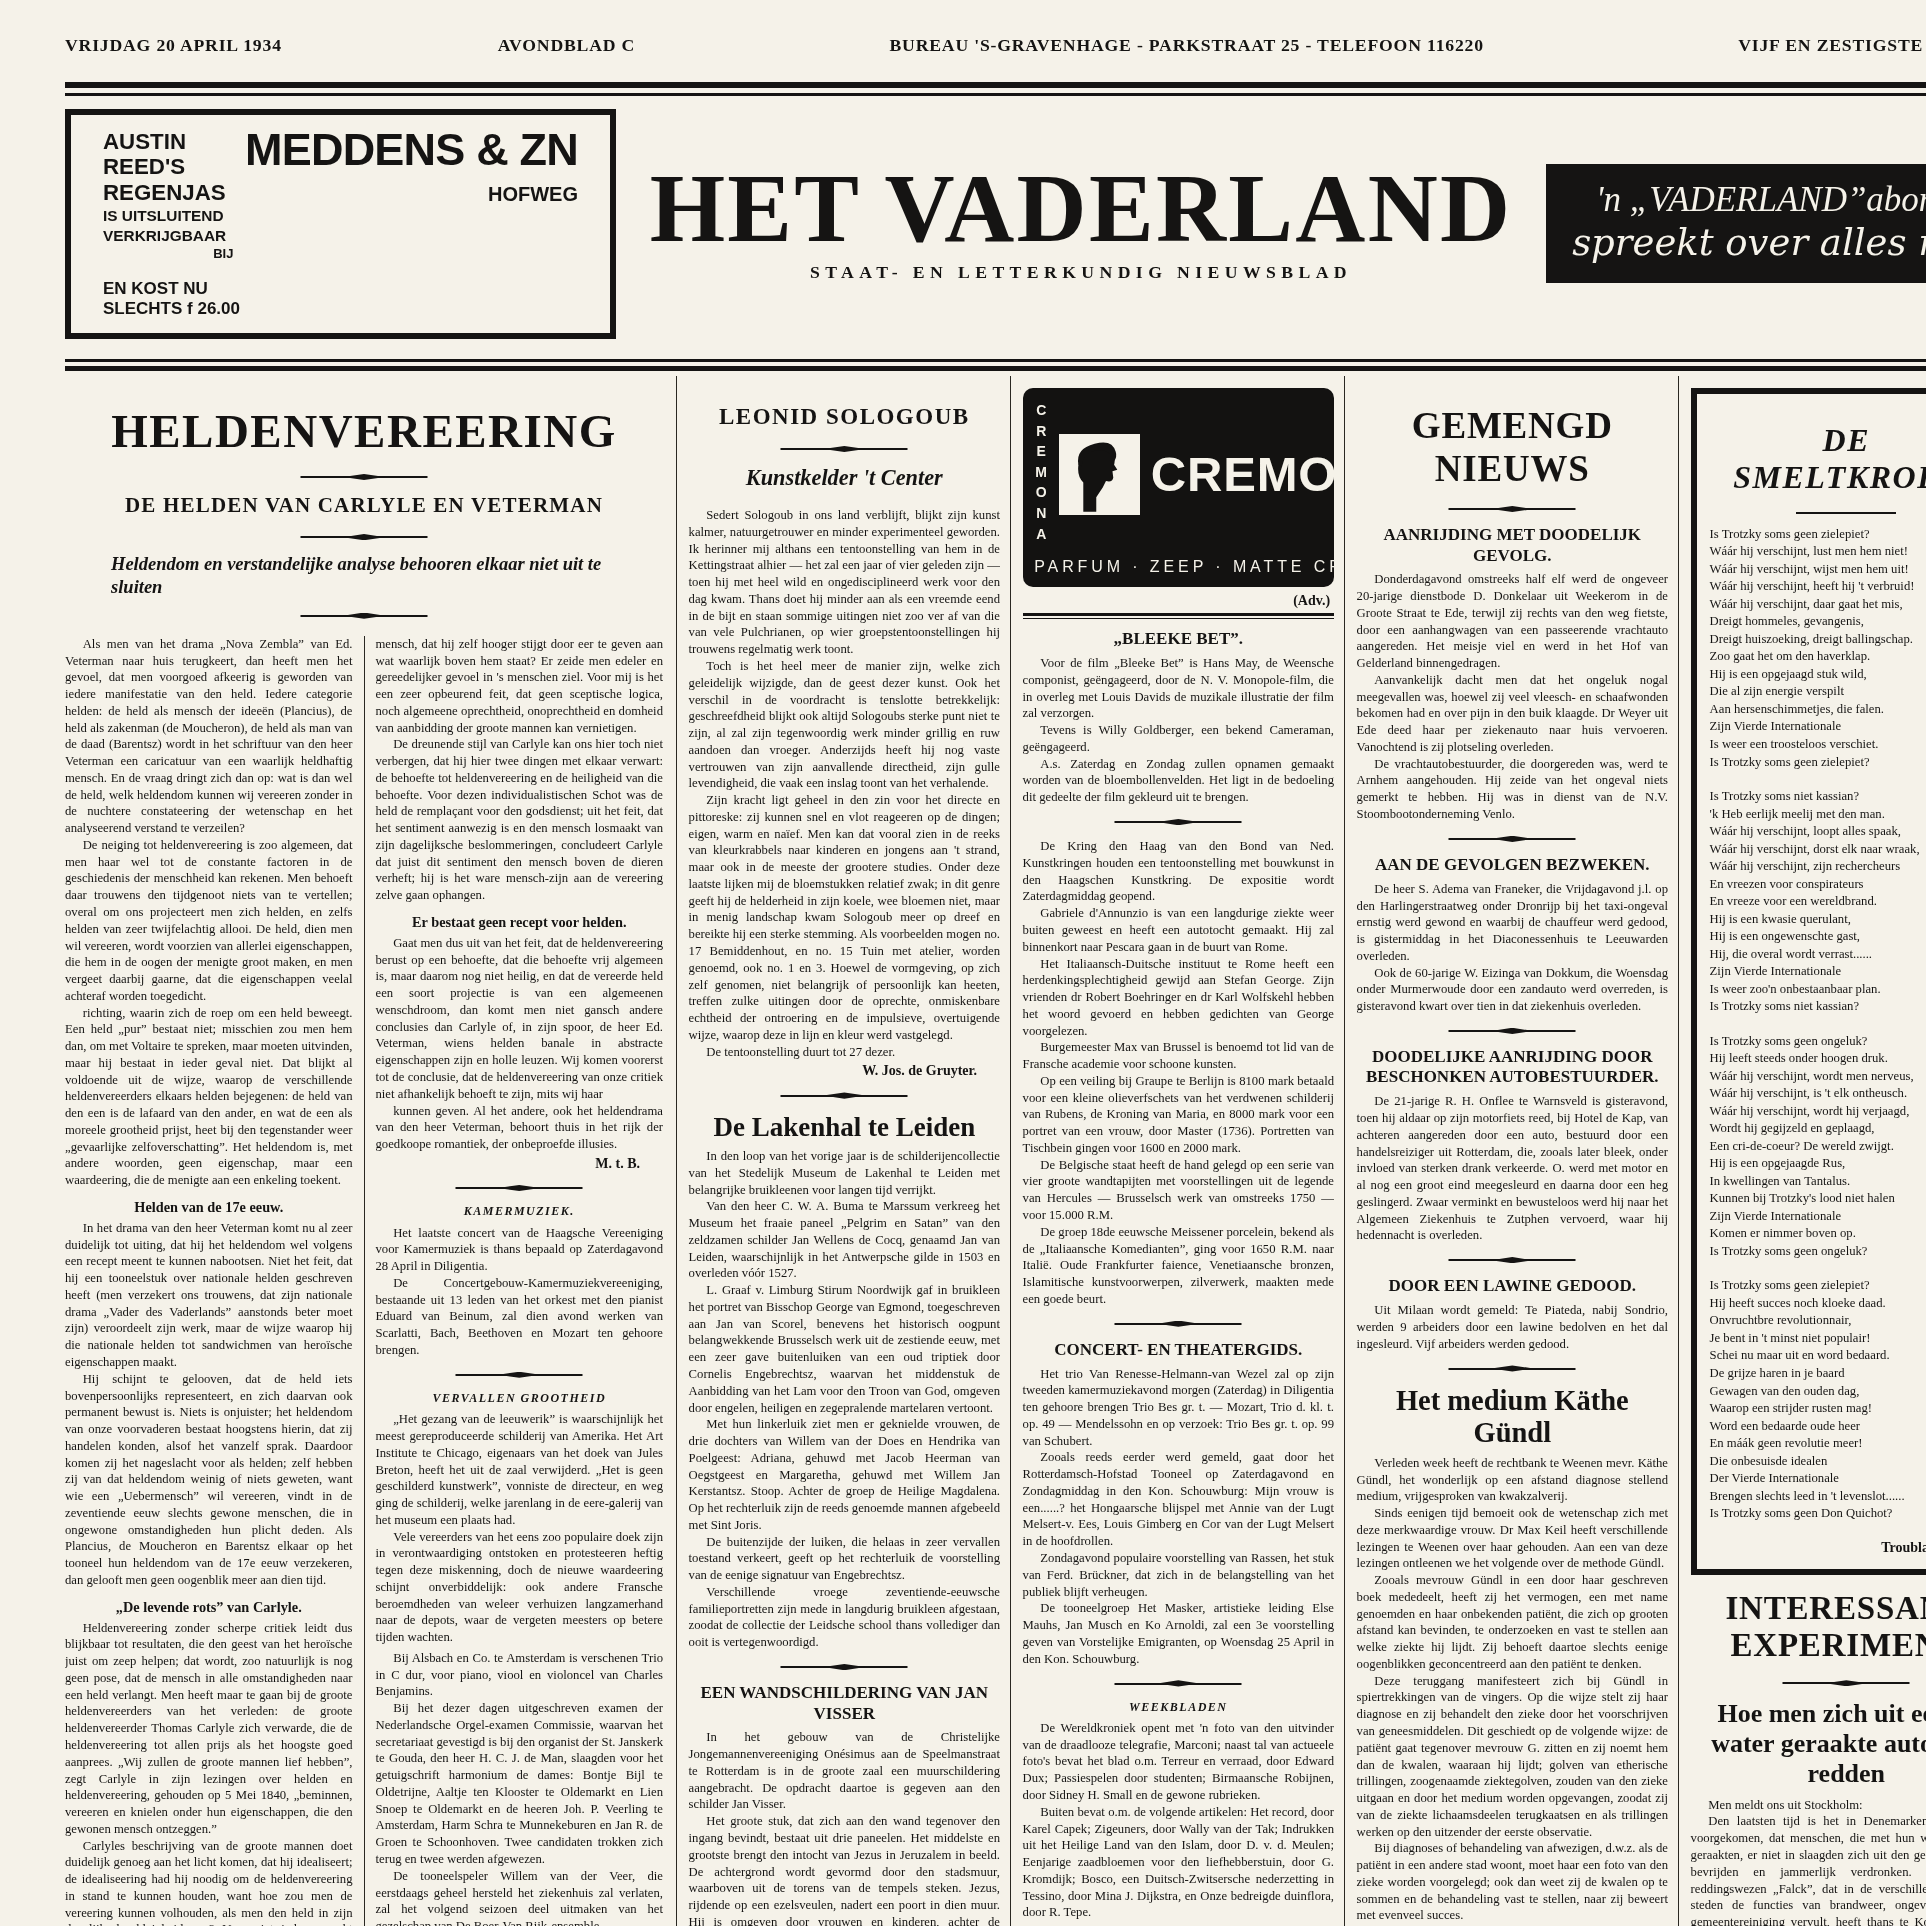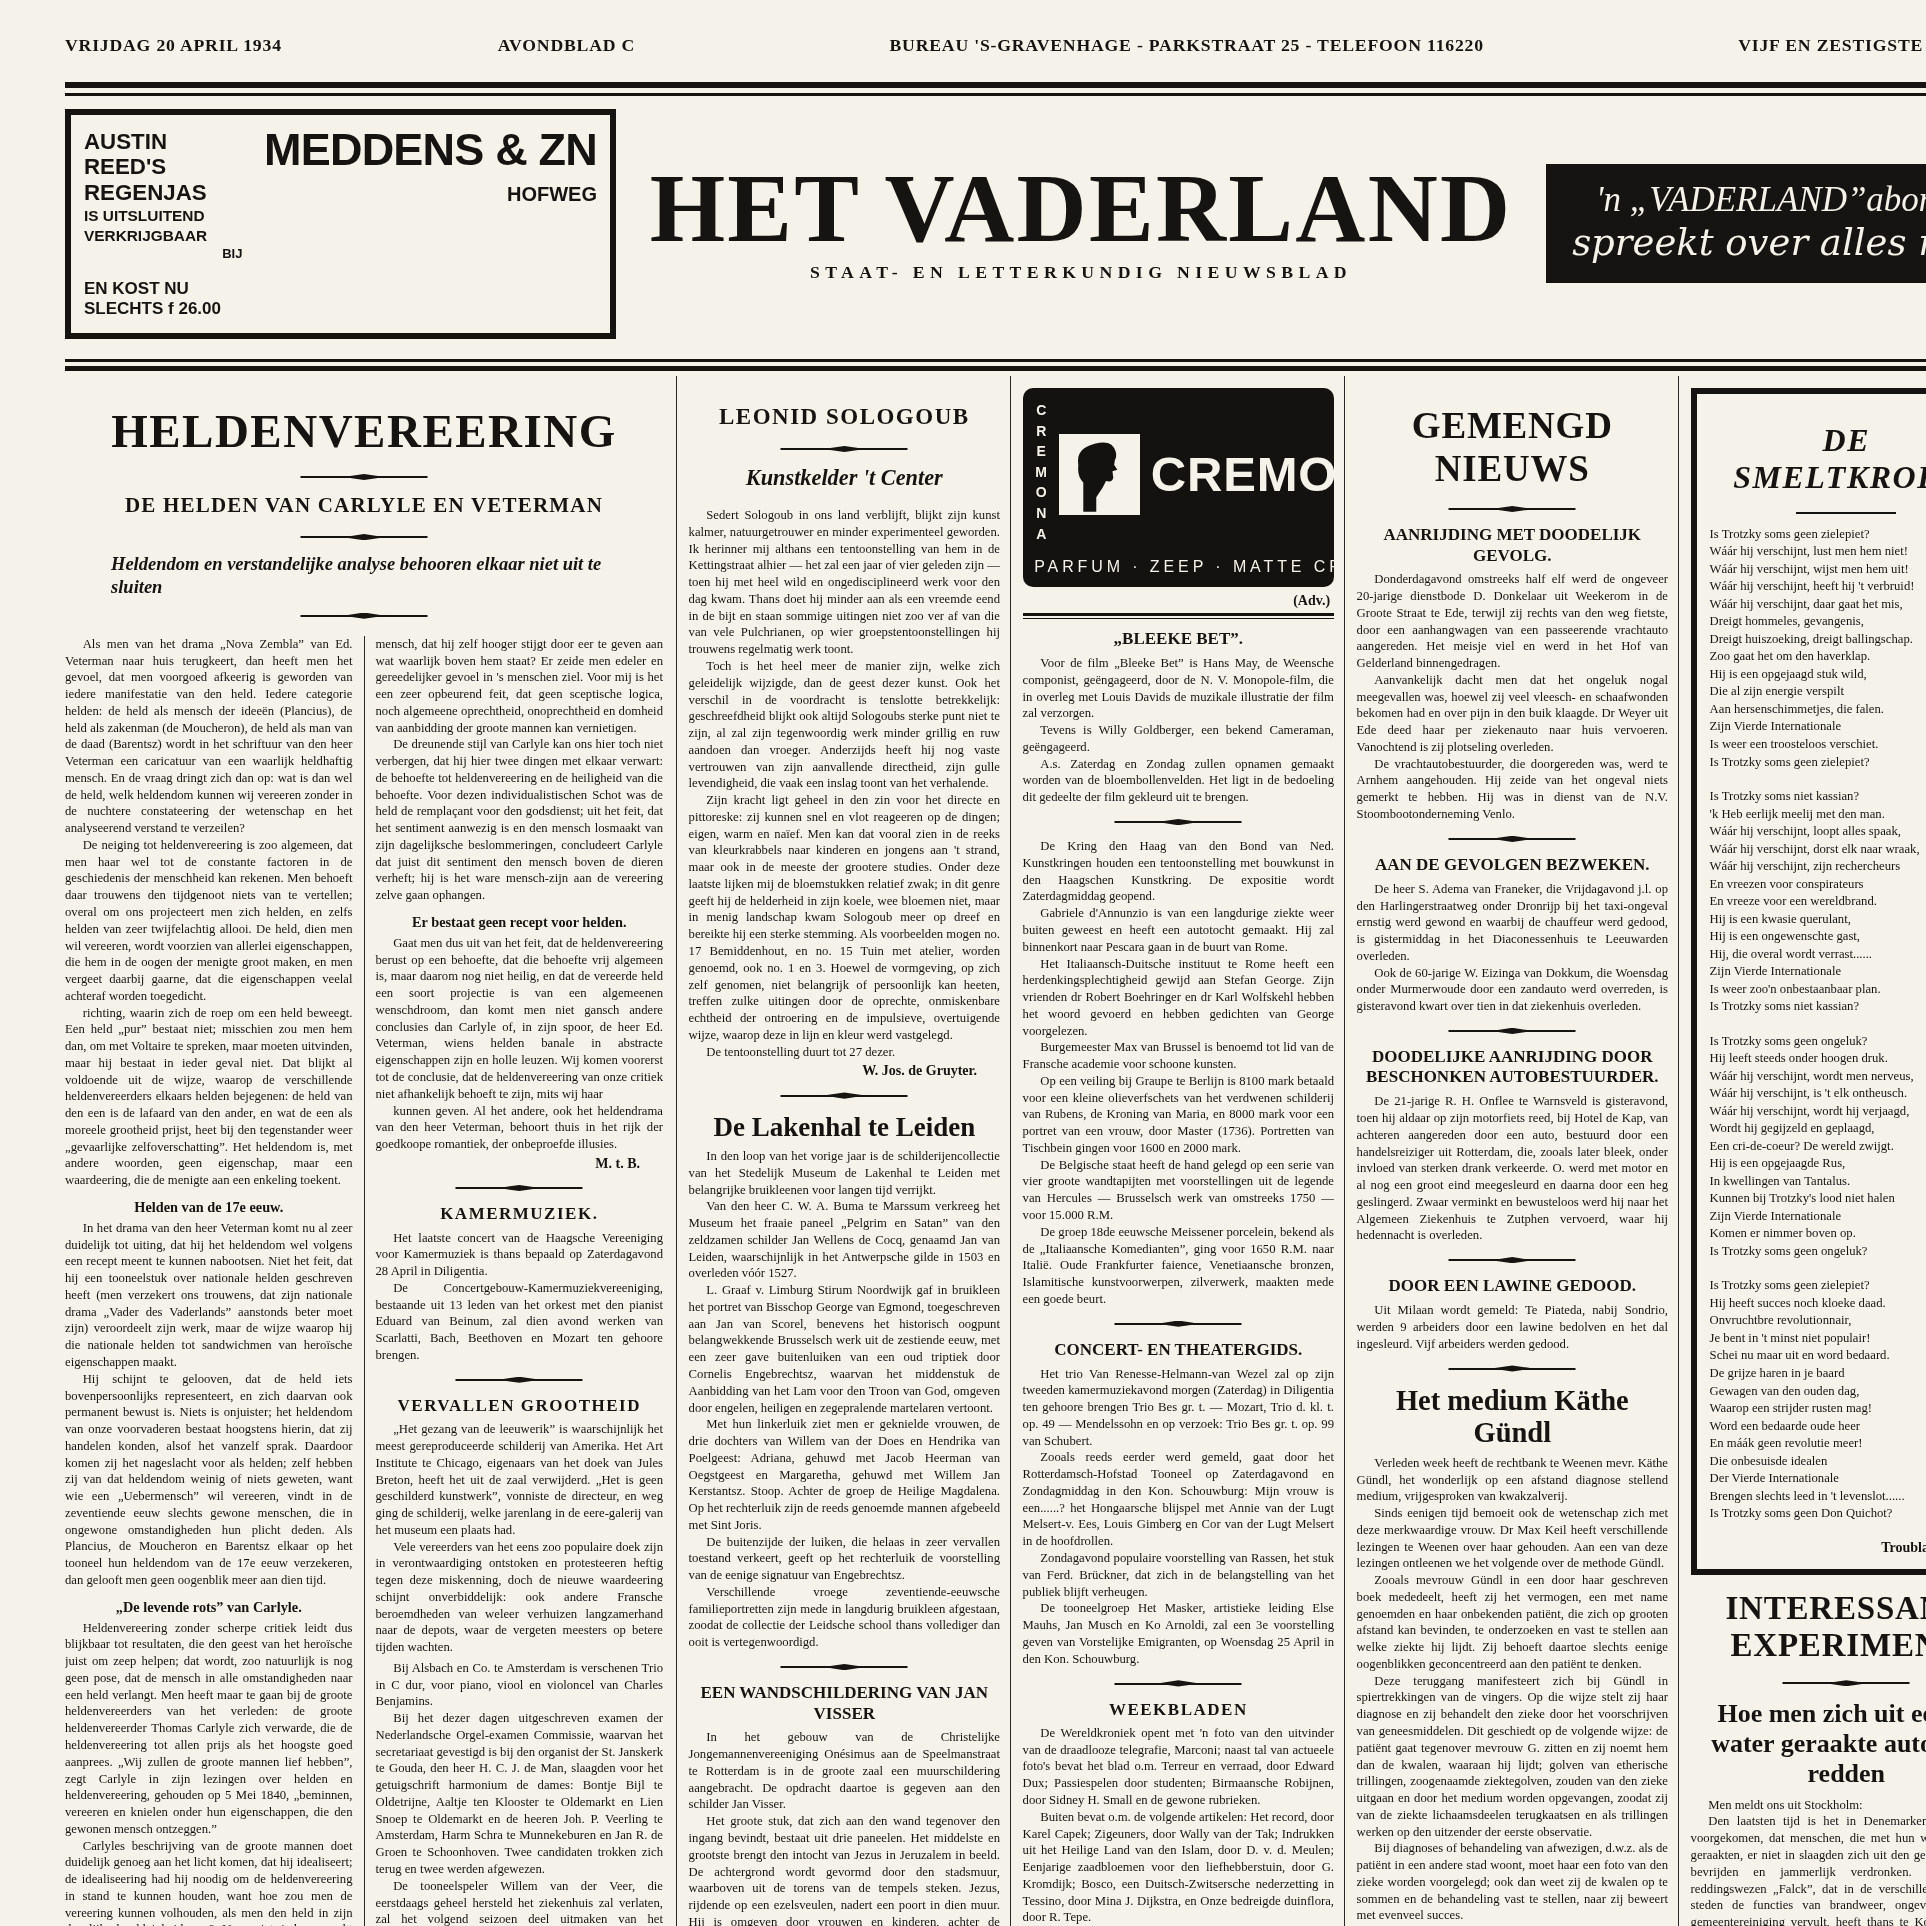--- a/index.html
+++ b/index.html
@@ -9,21 +9,21 @@
         padding:19px 65px 0 65px;}
   
   .topbar{display:flex;align-items:baseline;font-weight:bold;font-size:17.7px;letter-spacing:0.8px;white-space:nowrap;}
   .topbar .edition{margin-left:216px;}
   .topbar .bureau{margin:16px auto;}
   .rule2{margin-top:10px;border-top:6.2px solid #151413;border-bottom:3.1px solid #151413;height:4.6px;}
   .rule2.thin{border-top-width:3.9px;border-bottom-width:5.4px;height:3.9px;}
   
   .masthead{display:grid;grid-template-columns:551px 1fr 489px;align-items:center;column-gap:19px;
             padding:13px 0 10px 0;}
-  .adbox{border:6.2px solid #151413;padding:14px 13px;display:grid;grid-template-columns:1fr auto;column-gap:14px;
+  .adbox{border:6.2px solid #151413;padding:14px 32px;display:grid;grid-template-columns:1fr auto;column-gap:4px;
          font-family:"Liberation Sans","DejaVu Sans",sans-serif;}
   .adbox .l1{font-size:22.3px;font-weight:bold;line-height:1.15;}
   .adbox .l2{font-size:15.4px;font-weight:bold;line-height:1.3;}
   .adbox .l3{font-size:13px;font-weight:bold;text-align:right;padding-right:7.7px;}
   .adbox .price{font-size:17px;font-weight:bold;margin-top:18.5px;}
   .adbox .brand{font-size:45px;font-weight:bold;letter-spacing:-0.8px;line-height:.95;align-self:center;}
   .adbox .loc{font-size:20px;font-weight:bold;text-align:right;margin-top:11.6px;}
   .mast-center{text-align:center;}
   .mast-title{font-size:97px;font-weight:bold;letter-spacing:2.3px;line-height:.9;white-space:nowrap;}
   .mast-sub{font-size:17.7px;font-weight:bold;letter-spacing:5.4px;margin-top:10px;}
@@ -43,21 +43,21 @@
   .fancy{position:relative;height:6.2px;margin:13px auto;}
   .fancy::before{content:"";position:absolute;left:50%;top:2.3px;width:127px;height:1.9px;background:#151413;transform:translateX(-50%);}
   .fancy::after{content:"";position:absolute;left:50%;top:0;width:42px;height:6.2px;background:#151413;
                 transform:translateX(-50%);clip-path:polygon(0 50%,50% 0,100% 50%,50% 100%);}
   
   .h-main{font-size:47px;letter-spacing:1.5px;}
   .h-sub{font-size:21px;letter-spacing:1.2px;margin-top:3.1px;}
   .deck{font-size:18.5px;font-weight:bold;font-style:italic;text-align:left;line-height:1.25;margin:4px 46px;}
   .twocol{column-count:2;column-gap:23px;column-rule:0.8px solid #2a2822;margin-top:17px;}
   .inhead{font-size:14.3px;margin:10px 0 3.9px 0;}
-  .sechead{font-size:17px;letter-spacing:1.5px;margin:10px 0 5.4px 0;}
+  .sechead{font-size:12px;letter-spacing:1.5px;margin:10px 0 5.4px 0;font-style:italic;}
   
   .h-leonid{font-size:23px;letter-spacing:1.5px;}
   .h-kunst{font-size:22.3px;font-style:italic;margin-top:2.3px;}
   .h-laken{font-size:27px;margin:2.3px 0 5.4px 0;}
   .h-caps{font-size:17px;line-height:1.2;margin:1.5px 0 5.4px 0;}
   
   .cremona{background:#131211;color:#f5f2e9;border-radius:10px;padding:14px 11.6px 11.6px 11.6px;
            font-family:"Liberation Sans","DejaVu Sans",sans-serif;}
   .crem-top{display:flex;align-items:center;gap:10.8px;}
   .crem-vert{writing-mode:vertical-lr;text-orientation:upright;font-size:14px;font-weight:bold;letter-spacing:4.6px;line-height:1;}

